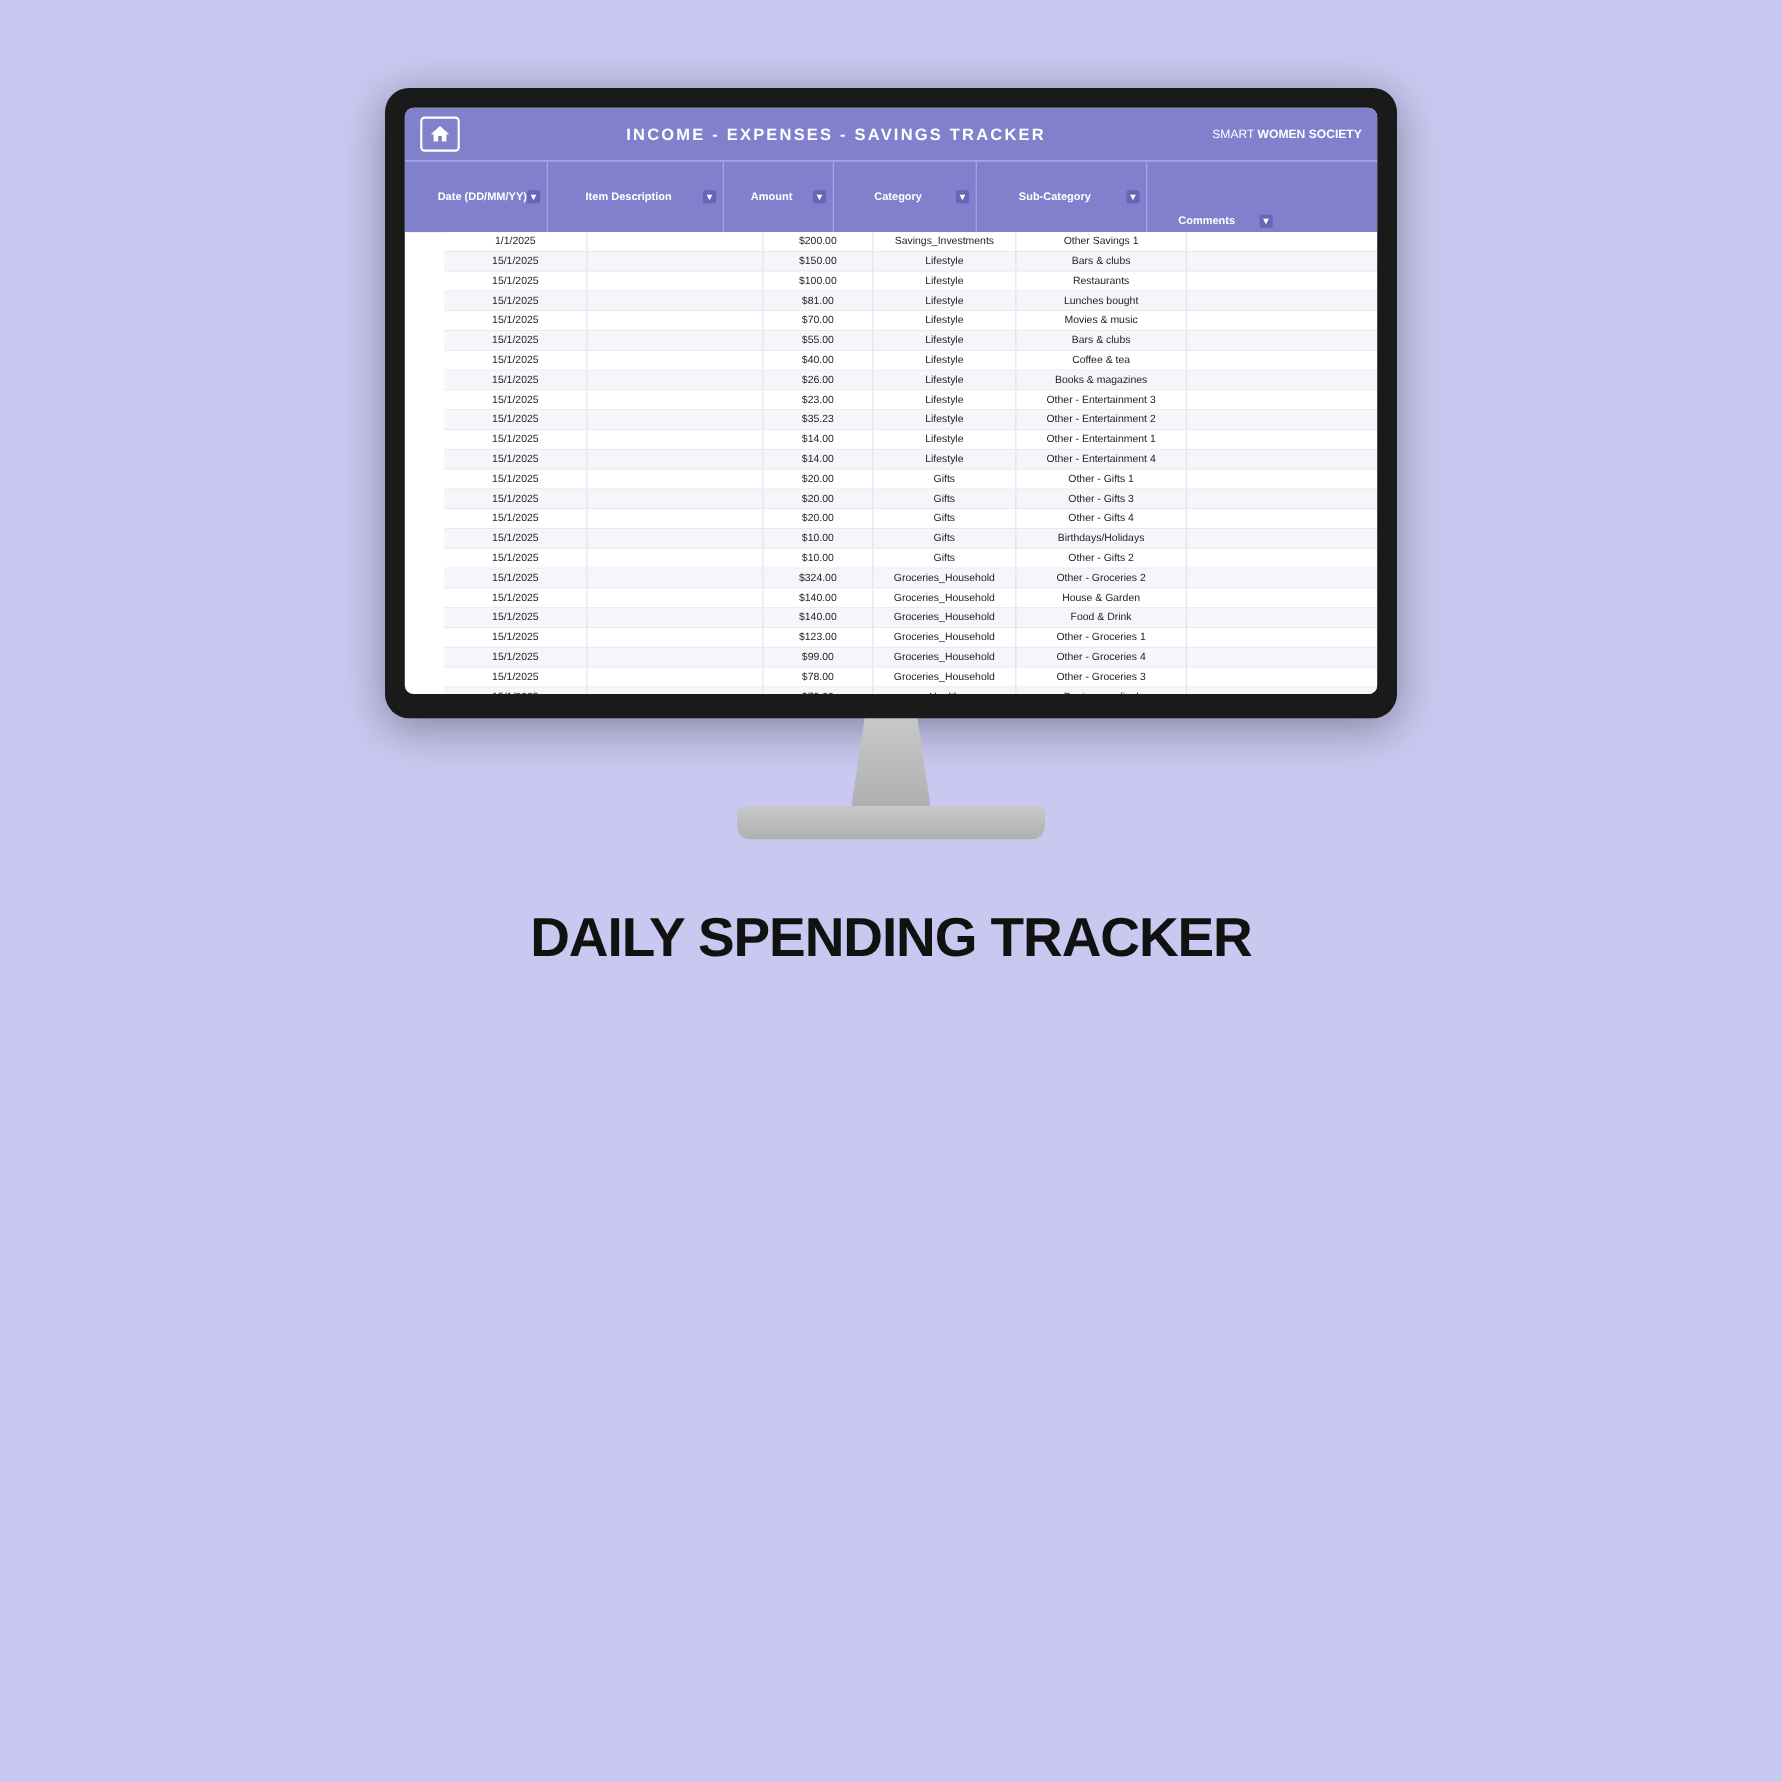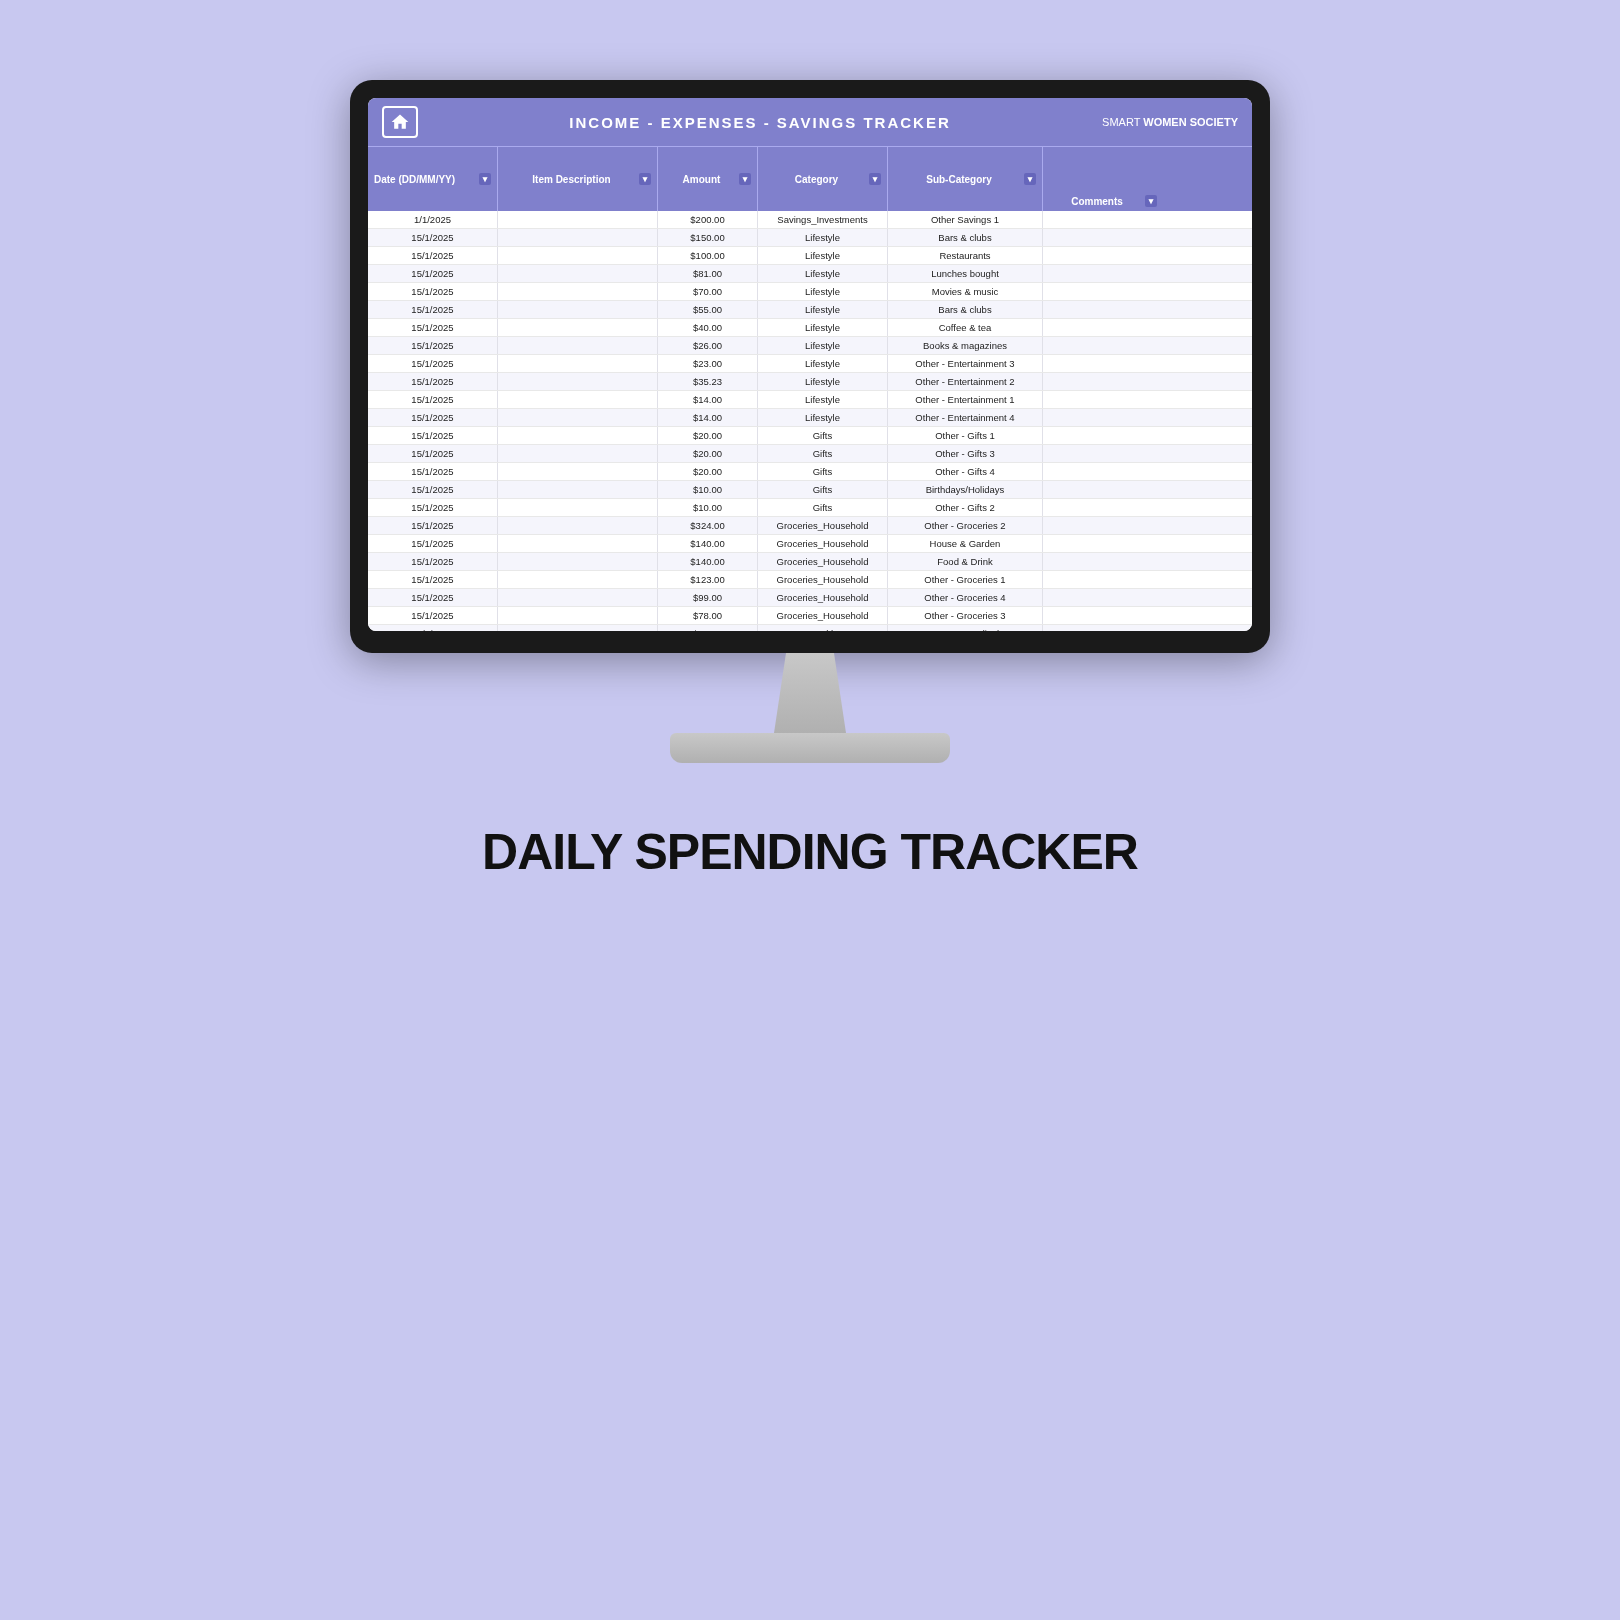--- a/index.html
+++ b/index.html
@@ -124,20 +124,21 @@
     .dropdown-arrow::after {
       content: '▾';
       color: #fff;
       font-size: 9px;
     }
 
     
     .data-rows {
       max-height: 420px;
       overflow: hidden;
+      padding-left: 36px;
     }
 
     .data-row {
       display: grid;
       grid-template-columns: 130px 160px 100px 130px 155px 120px;
       border-bottom: 1px solid #e8e8e8;
     }
 
     .data-row:nth-child(even) {
       background: #f5f5fc;
@@ -202,21 +203,21 @@
           </svg>
         </div>
         <div class="sheet-title">INCOME - EXPENSES - SAVINGS TRACKER</div>
         <div class="brand-text">
           <span>SMART </span><strong>WOMEN SOCIETY</strong>
         </div>
       </div>
 
       <div class="col-headers" id="col-headers-container">
       <div class="col-header">
-            <span style="flex: 1 1 0%; text-align: left;">Date (DD/MM/YY)</span>
+            <span style="flex: 1 1 0%; text-align: right;">Date (DD/MM/YY)</span>
             <div class="dropdown-arrow"></div>
           </div>
           <div class="col-header">
             <span style="flex: 1 1 0%; text-align: center;">Item Description</span>
             <div class="dropdown-arrow"></div>
           </div>
           <div class="col-header">
             <span style="flex: 1 1 0%; text-align: center;">Amount</span>
             <div class="dropdown-arrow"></div>
           </div>

